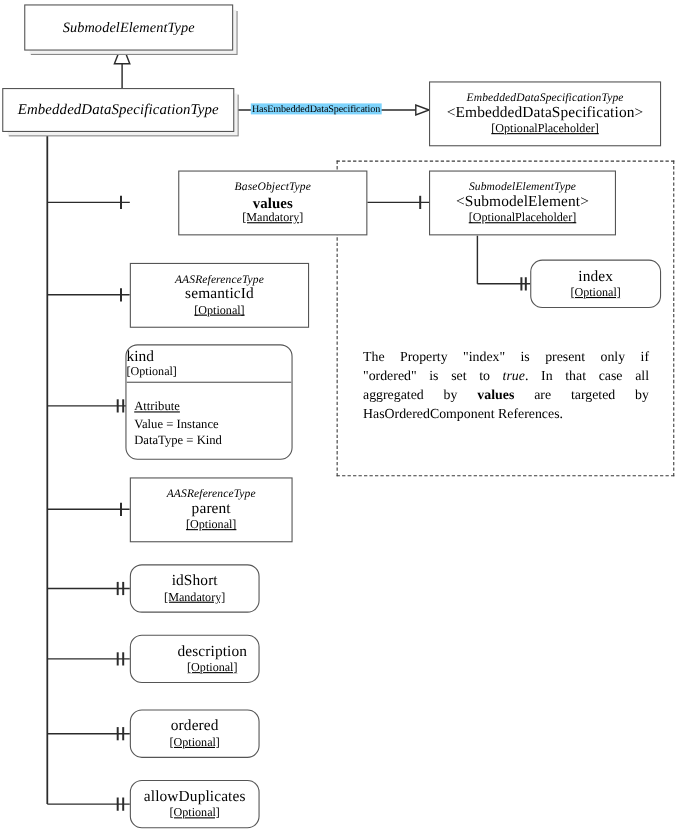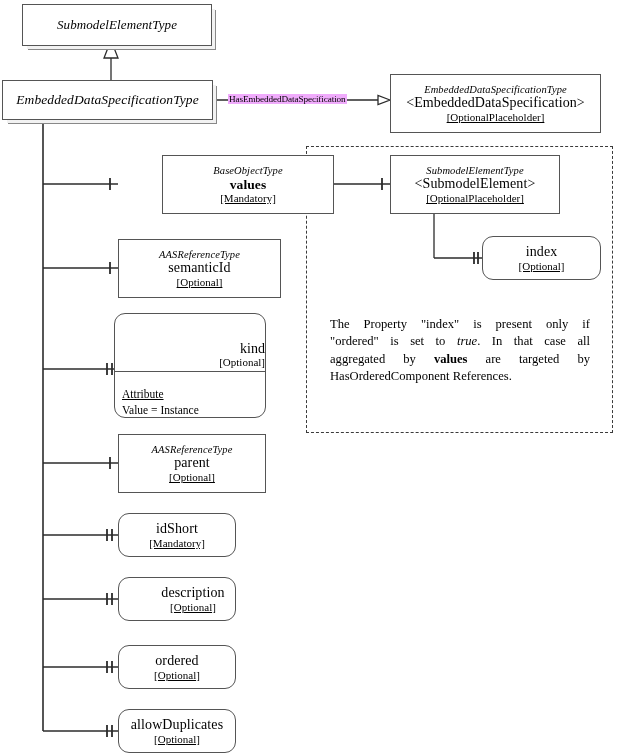--- a/index.html
+++ b/index.html
@@ -63,24 +63,23 @@
   .kindbox {
     position: absolute;
     box-sizing: border-box;
     border: 1.3px solid #555555;
     border-radius: 11px;
     background: #ffffff;
     overflow: hidden;
     color: #000;
   }
   .kindbox .head {
-    text-align: right;
+    text-align: left;
     padding-top: 3px;
     line-height: 1.1;
-    margin-top: 24px;
   }
   .kindbox .divider {
     height: 0;
     border-top: 1.3px solid #555555;
     margin-top: 3px;
   }
   .kindbox .attrs {
     padding: 3px 6px 4px 7px;
     font-size: 11.5px;
     line-height: 1.32;
@@ -101,21 +100,21 @@
     text-align: justify;
     text-align-last: justify;
     color: #000;
   }
   .notetext i { font-style: italic; }
   .notetext b { font-weight: bold; }
   
   .edgelabel {
     position: absolute;
     font-size: 9.2px;
-    background: #f0abfc;
+    background: #7dd3fc;
     padding: 0 1px;
     white-space: nowrap;
     color: #000;
     letter-spacing: -0.1px;
   }
 </style>
 </head>
 <body>
 
 <div id="canvas">

